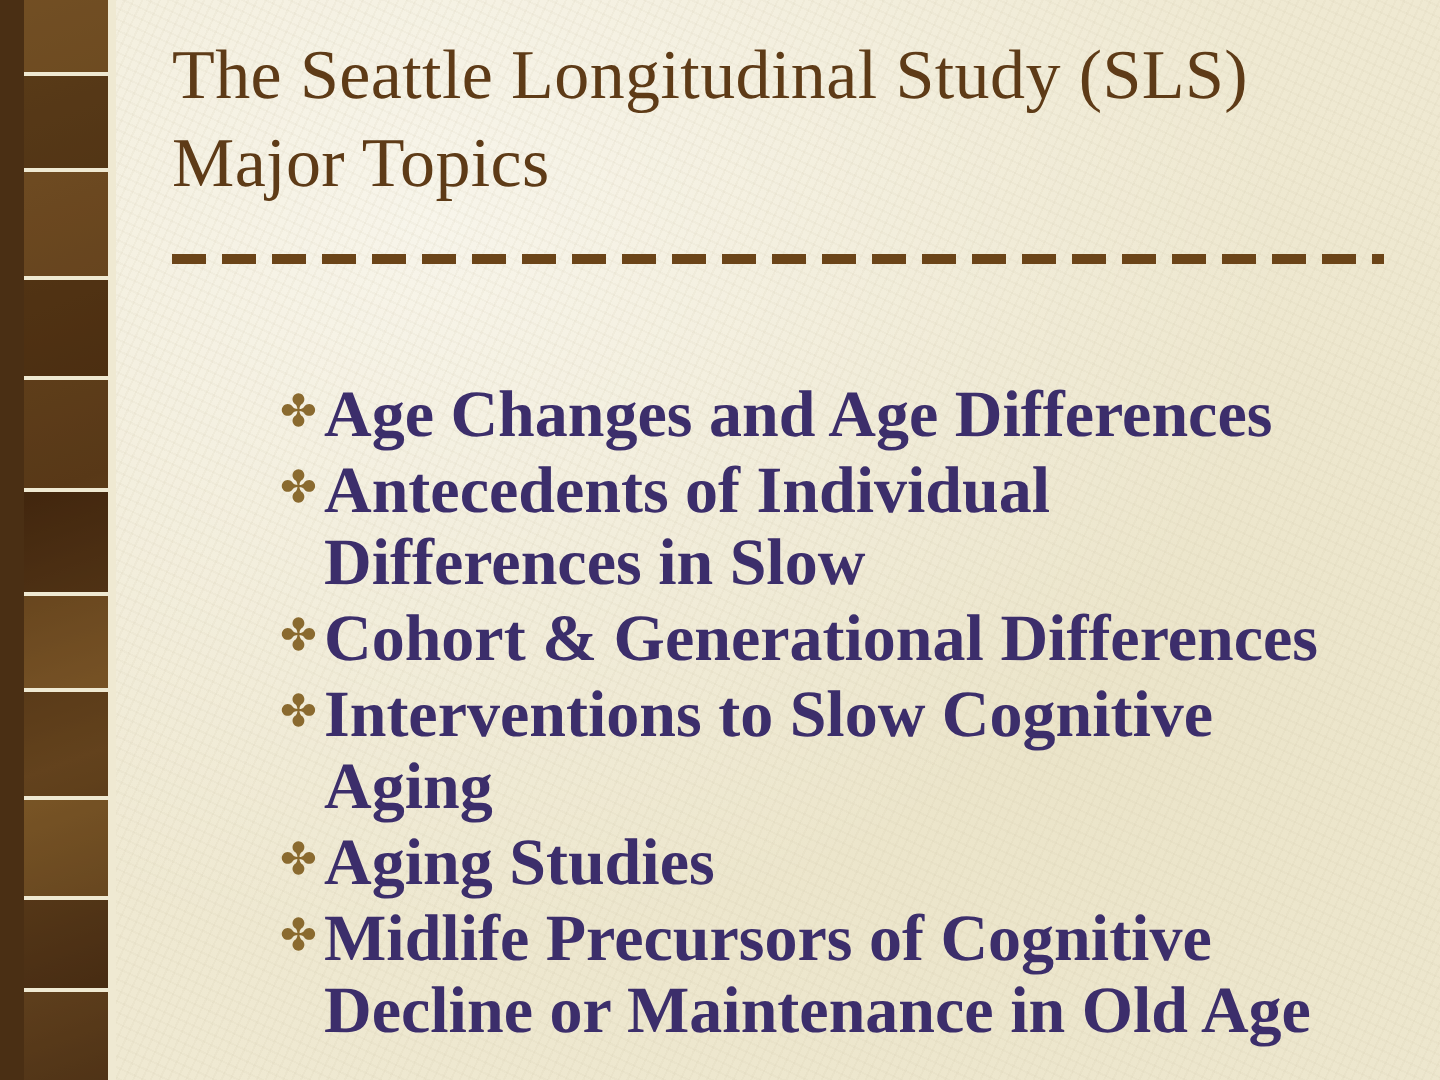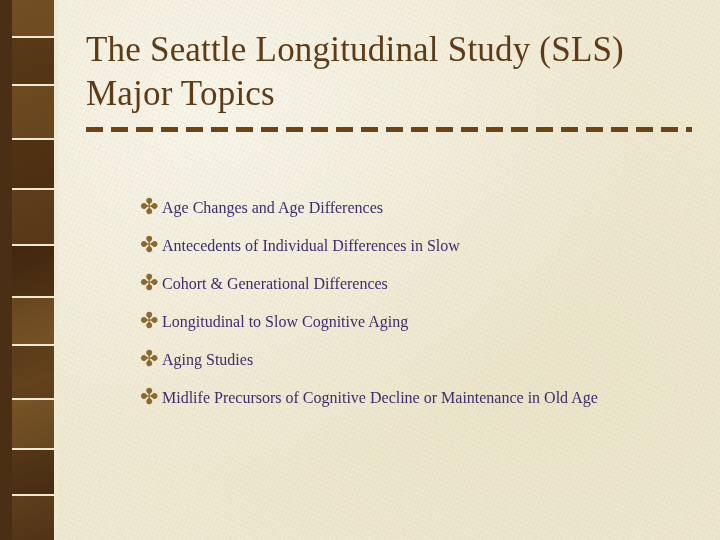--- a/index.html
+++ b/index.html
@@ -64,21 +64,21 @@
     position: absolute;
     left: 54px; top: 0;
     width: 4px; height: 540px;
     background: #efe9d2;
   }
 
   
   .title {
     position: absolute;
     left: 86px;
-    top: 28px;
+    top: 16px;
     width: 600px;
     color: #5e3b17;
     font-size: 35px;
     line-height: 1.25;
     font-weight: normal;
     letter-spacing: 0.2px;
   }
 
   
   .divider {
@@ -116,23 +116,23 @@
     width: 22px;
     color: #8a6a2f;
     font-size: 22px;
     line-height: 36px;
     text-align: left;
     font-family: "DejaVu Sans", sans-serif;
     transform: translateY(-1px);
   }
   .bullet-text {
     flex: 1 1 auto;
-    font-size: 16px;
+    font-size: 33px;
     line-height: 36px;
-    font-weight: normal;
+    font-weight: bold;
     color: #3c2e6b;
   }
 </style>
 </head>
 <body>
 
 <div class="slide">
   <div class="paper-texture"></div>
 
   <div class="left-band">
@@ -167,21 +167,21 @@
     <div class="bullet-row">
       <span class="bullet-mark">✤</span>
       <span class="bullet-text">Antecedents of Individual Differences in Slow</span>
     </div>
     <div class="bullet-row">
       <span class="bullet-mark">✤</span>
       <span class="bullet-text">Cohort &amp; Generational Differences</span>
     </div>
     <div class="bullet-row">
       <span class="bullet-mark">✤</span>
-      <span class="bullet-text">Longitudinal to Slow Cognitive Aging</span>
+      <span class="bullet-text">Interventions to Slow Cognitive Aging</span>
     </div>
     <div class="bullet-row">
       <span class="bullet-mark">✤</span>
       <span class="bullet-text">Aging Studies</span>
     </div>
     <div class="bullet-row">
       <span class="bullet-mark">✤</span>
       <span class="bullet-text">Midlife Precursors of Cognitive Decline or Maintenance in Old Age</span>
     </div>
   </div>

